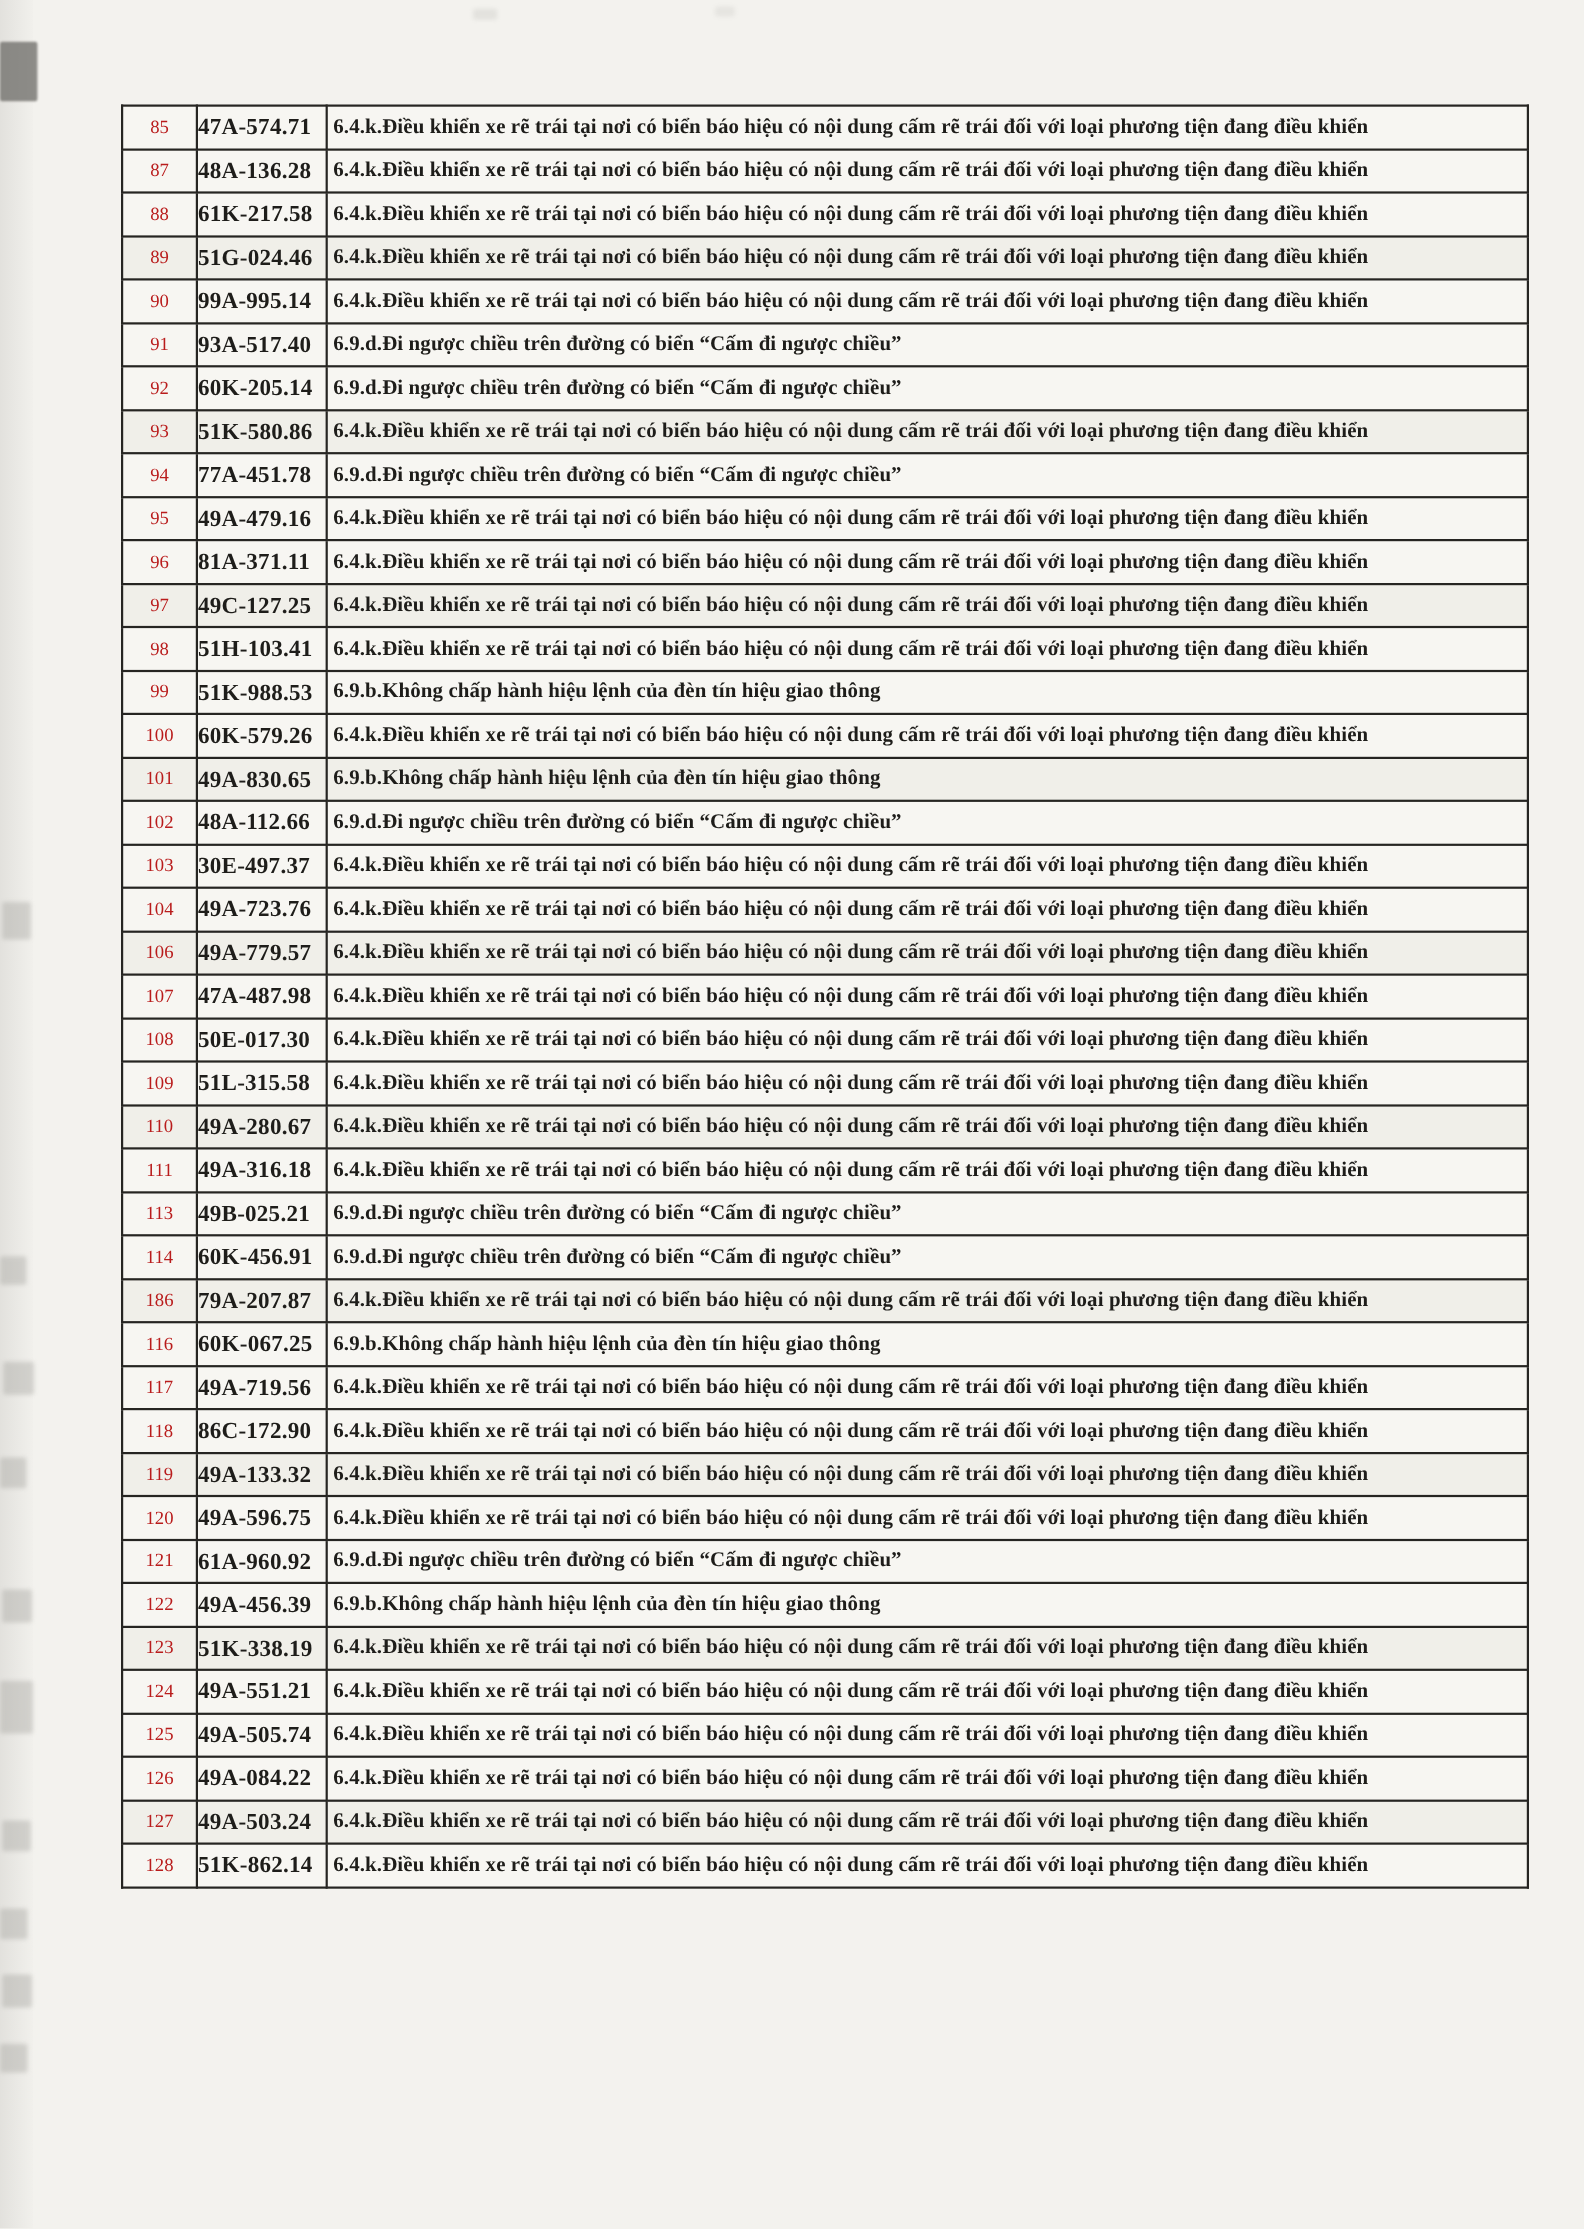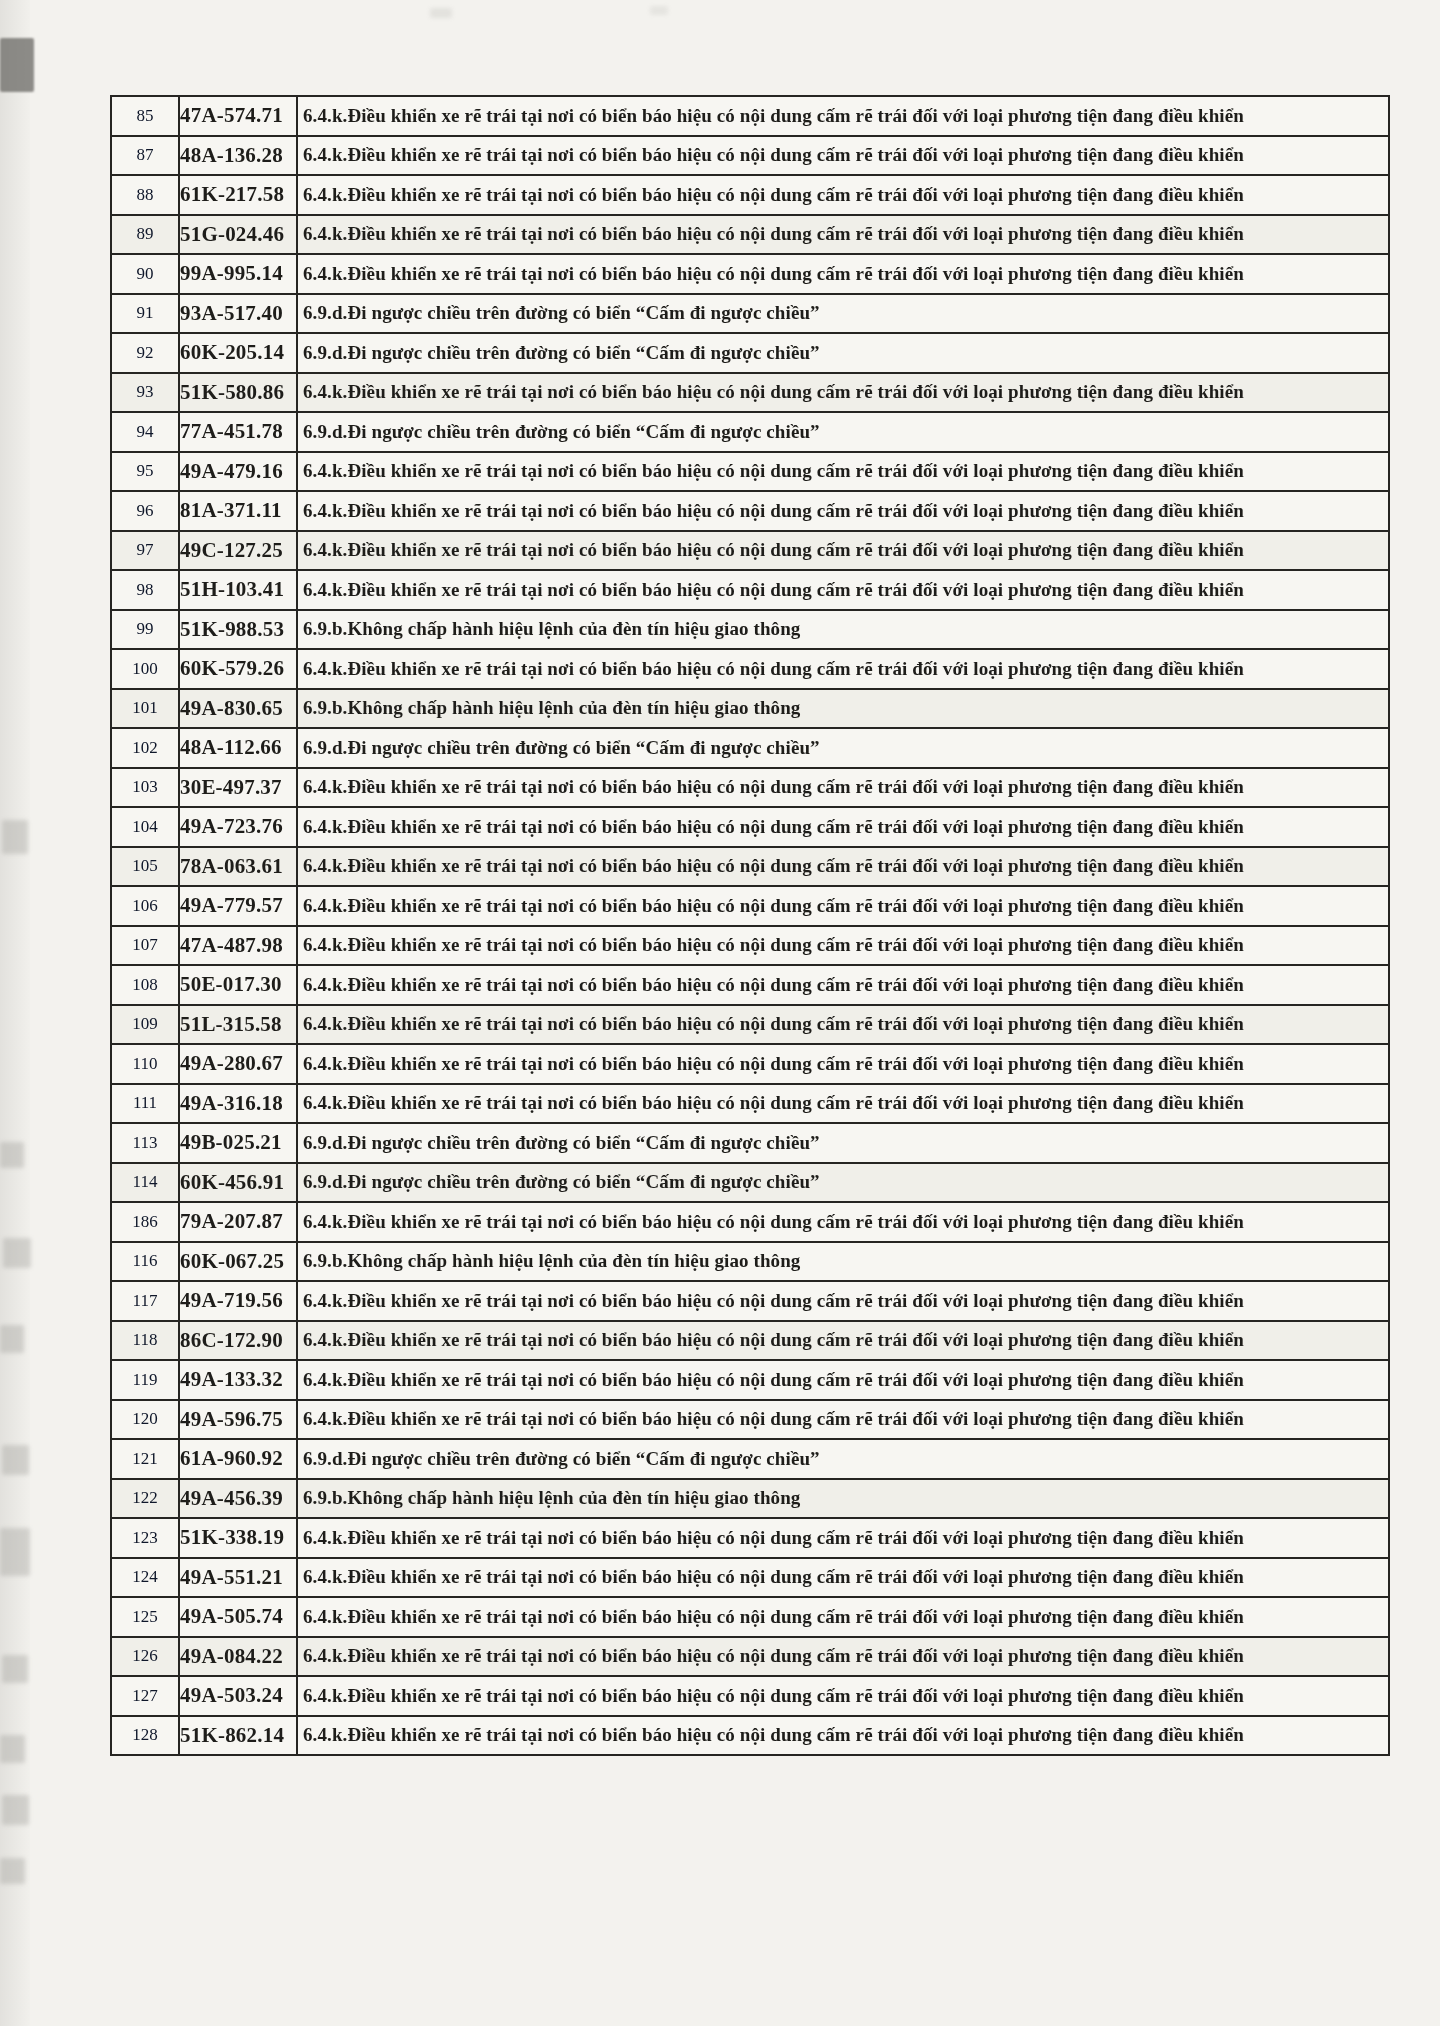--- a/index.html
+++ b/index.html
@@ -49,21 +49,21 @@
     vertical-align: middle;
     background: #f7f6f2;
     overflow: hidden;
     white-space: nowrap;
   }
   .viol-table tr:nth-child(4n) td { background: #f0efe9; }
   td.c-no {
     width: 66px;
     text-align: center;
     font-size: 17px;
-    color: #0f172a;
+    color: #b91c1c;
   }
   td.c-plate {
     width: 116px;
     font-weight: bold;
     font-size: 21px;
     letter-spacing: 0.2px;
   }
   td.c-violation {
     text-align: left;
     font-size: 19px;
@@ -202,25 +202,20 @@
     <td class="c-plate">30E-497.37</td>
     <td class="c-violation">6.4.k.Điều khiển xe rẽ trái tại nơi có biển báo hiệu có nội dung cấm rẽ trái đối với loại phương tiện đang điều khiển</td>
   </tr>
 
   <tr>
     <td class="c-no">104</td>
     <td class="c-plate">49A-723.76</td>
     <td class="c-violation">6.4.k.Điều khiển xe rẽ trái tại nơi có biển báo hiệu có nội dung cấm rẽ trái đối với loại phương tiện đang điều khiển</td>
   </tr>
 
-  <tr>
-    <td class="c-no">105</td>
-    <td class="c-plate">78A-063.61</td>
-    <td class="c-violation">6.4.k.Điều khiển xe rẽ trái tại nơi có biển báo hiệu có nội dung cấm rẽ trái đối với loại phương tiện đang điều khiển</td>
-  </tr>
 
   <tr>
     <td class="c-no">106</td>
     <td class="c-plate">49A-779.57</td>
     <td class="c-violation">6.4.k.Điều khiển xe rẽ trái tại nơi có biển báo hiệu có nội dung cấm rẽ trái đối với loại phương tiện đang điều khiển</td>
   </tr>
 
   <tr>
     <td class="c-no">107</td>
     <td class="c-plate">47A-487.98</td>

